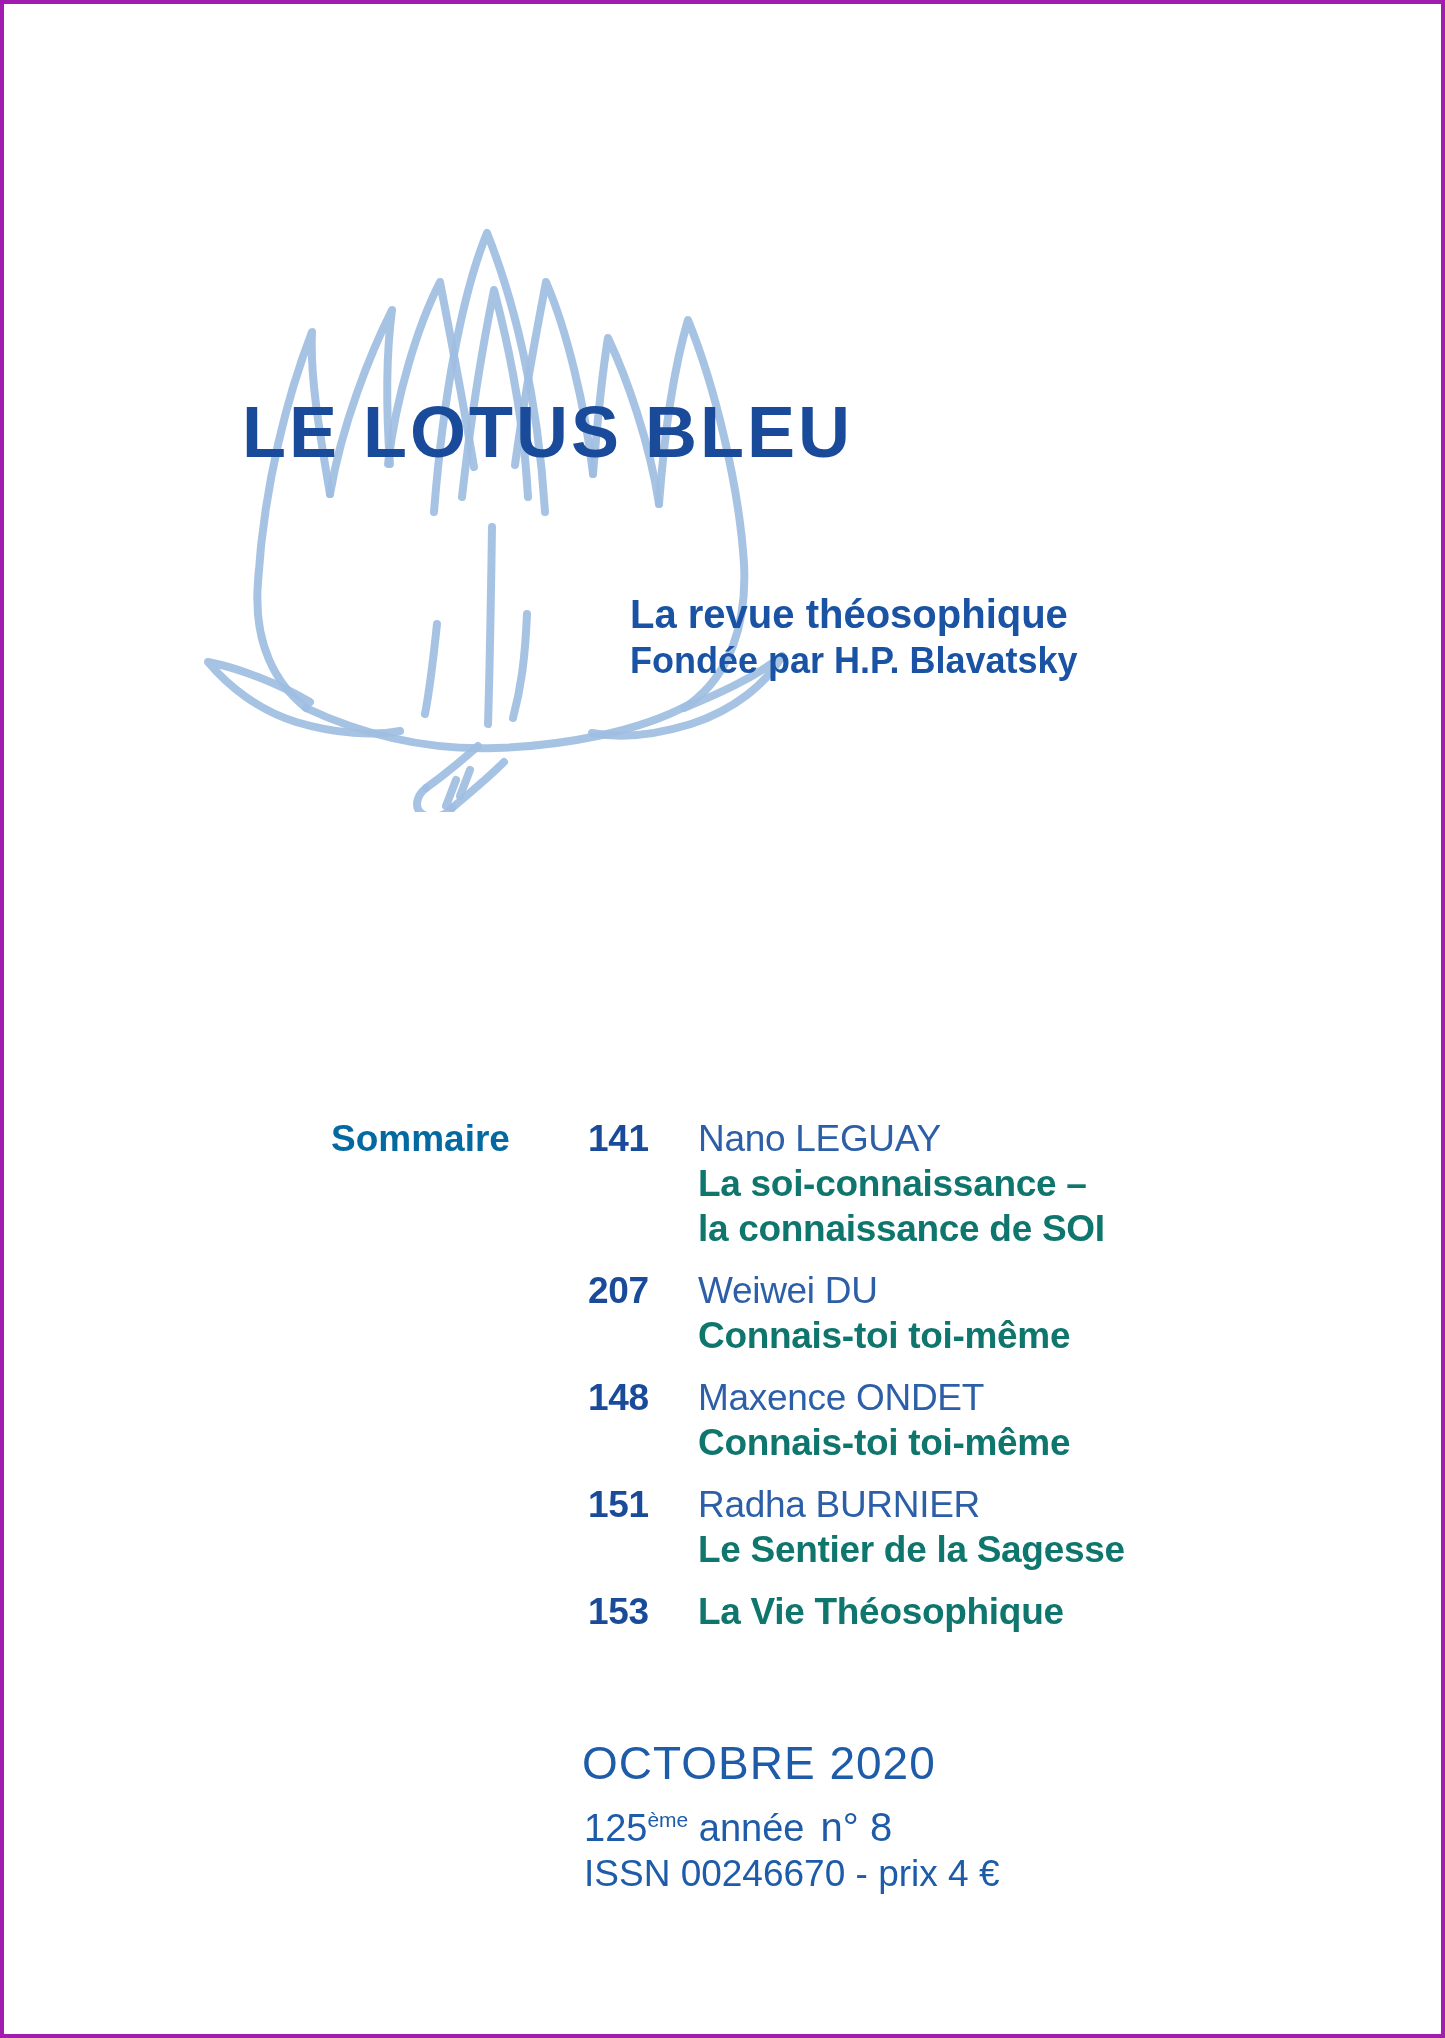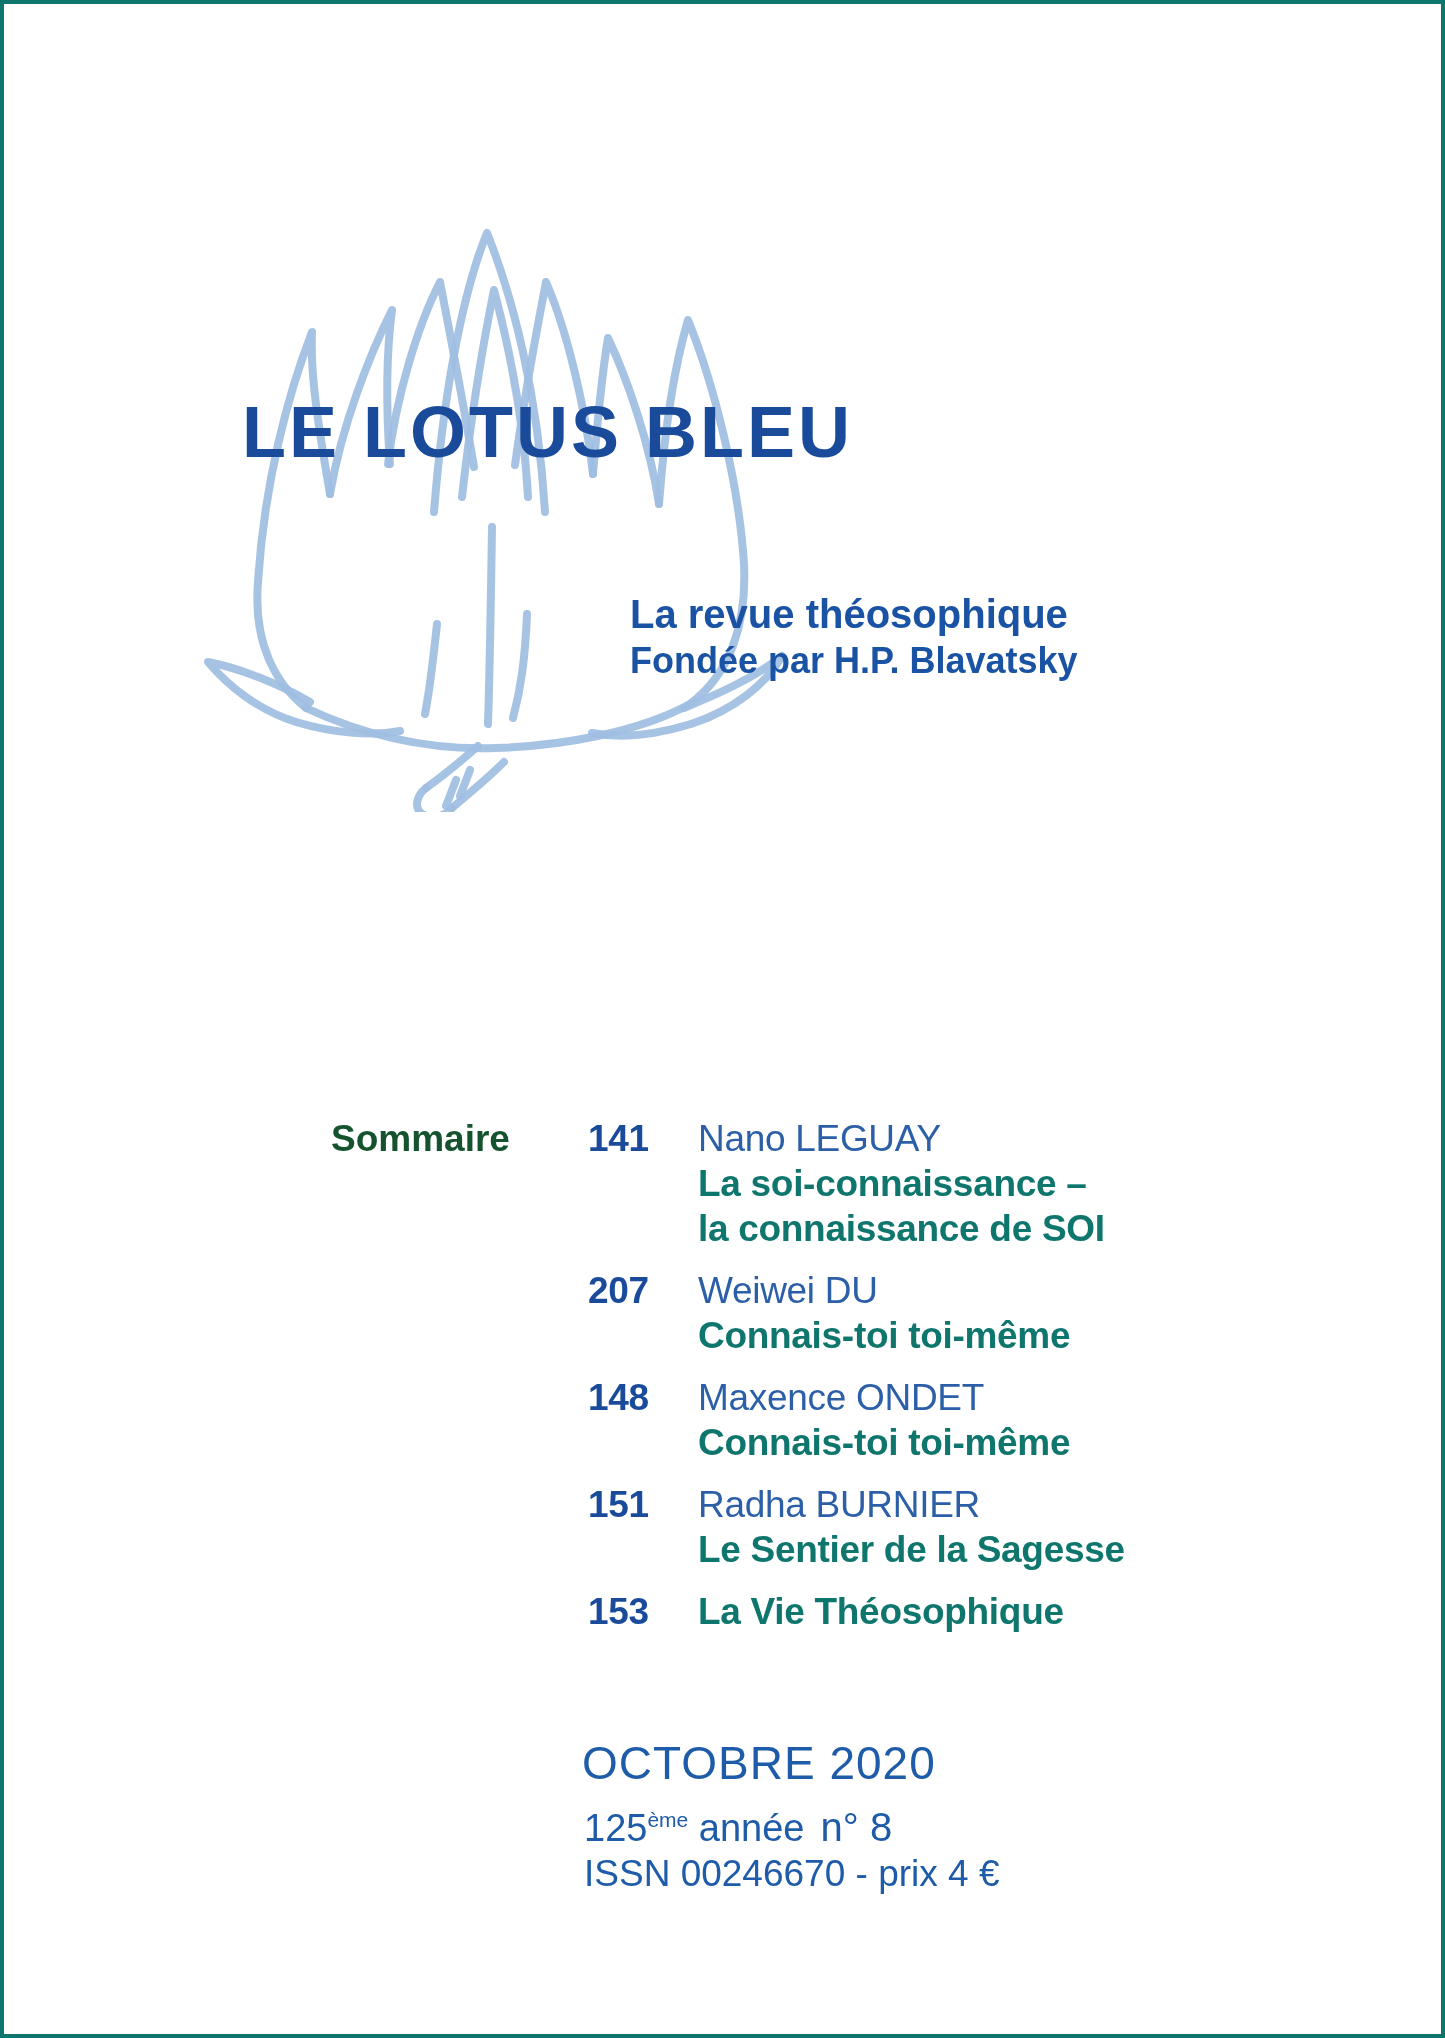--- a/index.html
+++ b/index.html
@@ -2,21 +2,21 @@
 <html><head>
 <meta charset="utf-8">
 <style>
   * { margin: 0; padding: 0; box-sizing: border-box; }
   html, body { background: #ffffff; }
   .page {
     position: relative;
     width: 1445px;
     height: 2038px;
     background: #ffffff;
-    border: 4px solid #0f766e;
+    border: 4px solid #a21caf;
     overflow: hidden;
     font-family: "Liberation Sans", sans-serif;
   }
   .lotus {
     position: absolute;
     left: 190px;
     top: 158px;
     width: 600px;
     height: 650px;
   }
@@ -36,21 +36,21 @@
   .subtitle { font-size: 40px; line-height: 44px; font-weight: 700; }
   .founder { font-size: 36px; line-height: 31px; font-weight: 700; margin-top: 9px; }
 
   .sommaire-label {
     position: absolute;
     left: 327px;
     top: 1112px;
     font-size: 37px;
     line-height: 45px;
     font-weight: 700;
-    color: #14532d;
+    color: #0369a1;
   }
   .toc { position: absolute; left: 577px; top: 1112px; width: 600px; font-size: 37px; line-height: 45px; letter-spacing: -0.3px; }
   .toc-entry { position: relative; padding-left: 117px; margin-bottom: 17px; white-space: nowrap; }
   .toc-num { position: absolute; left: 7px; top: 0; font-weight: 700; color: #1a4b9b; }
   .toc-author { font-weight: 400; color: #2c5fa8; }
   .toc-title { font-weight: 700; color: #0f766e; }
 
   .footer { position: absolute; left: 578px; top: 0; width: 600px; color: #1e5ba8; font-weight: 300; }
   .issue-date { position: absolute; left: 0; top: 1734px; font-size: 46px; line-height: 50px; letter-spacing: 1px; white-space: nowrap; text-align: center; }
   .issue-year { position: absolute; left: 2px; top: 1794px; font-size: 38px; line-height: 44px; white-space: nowrap; }

